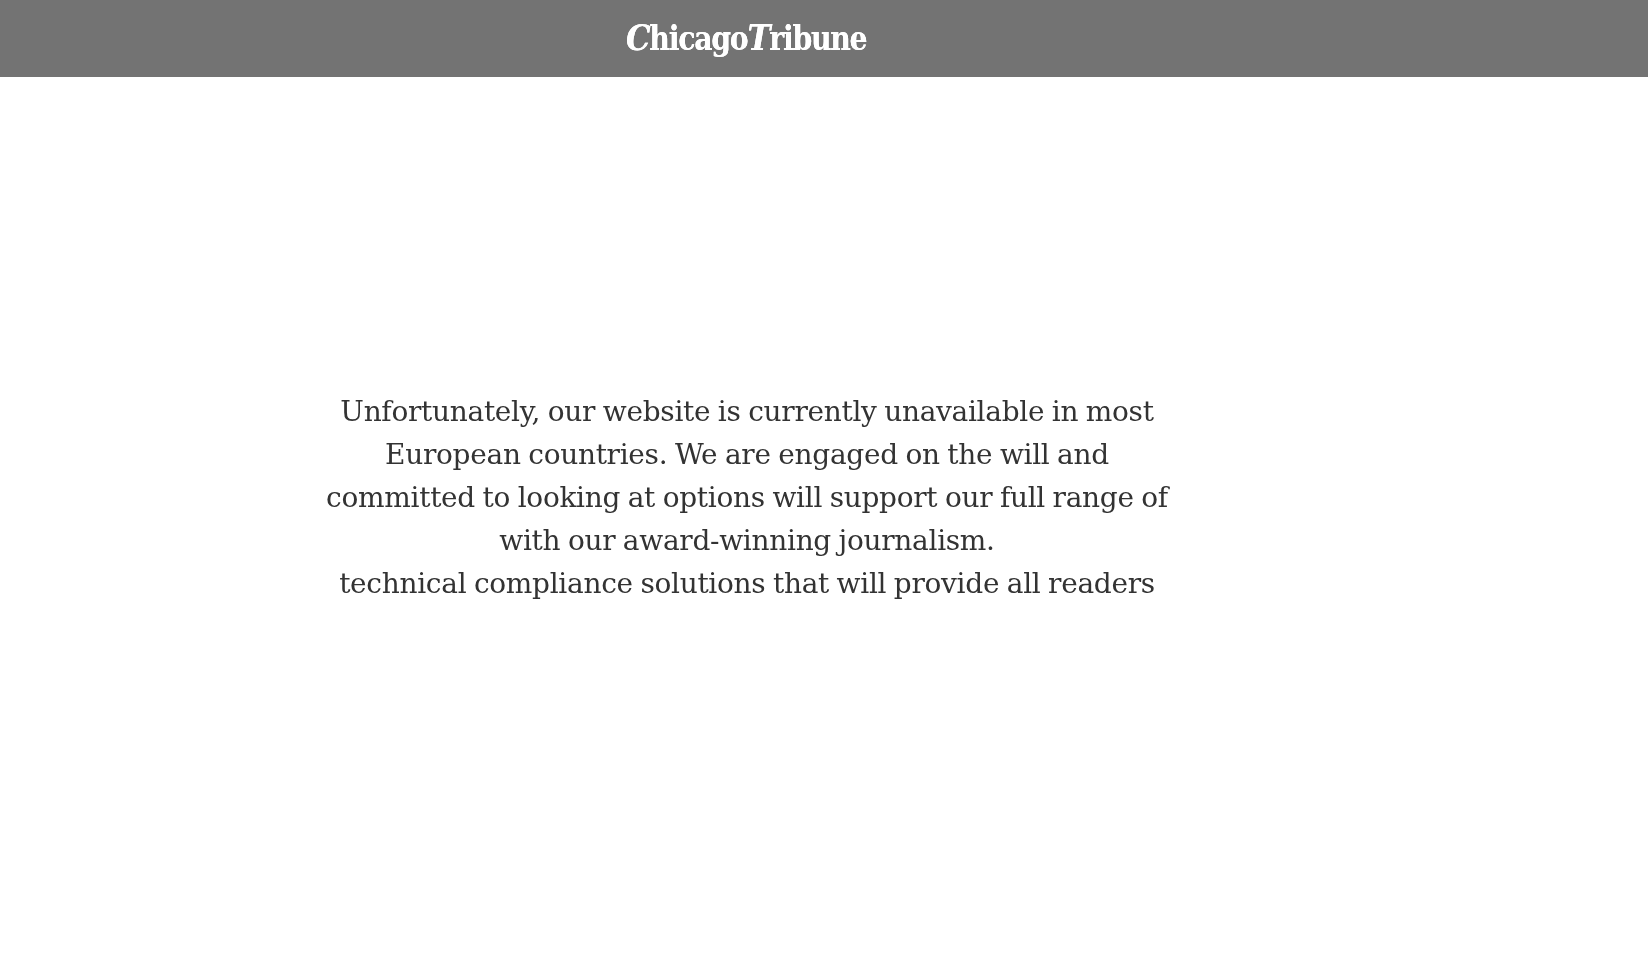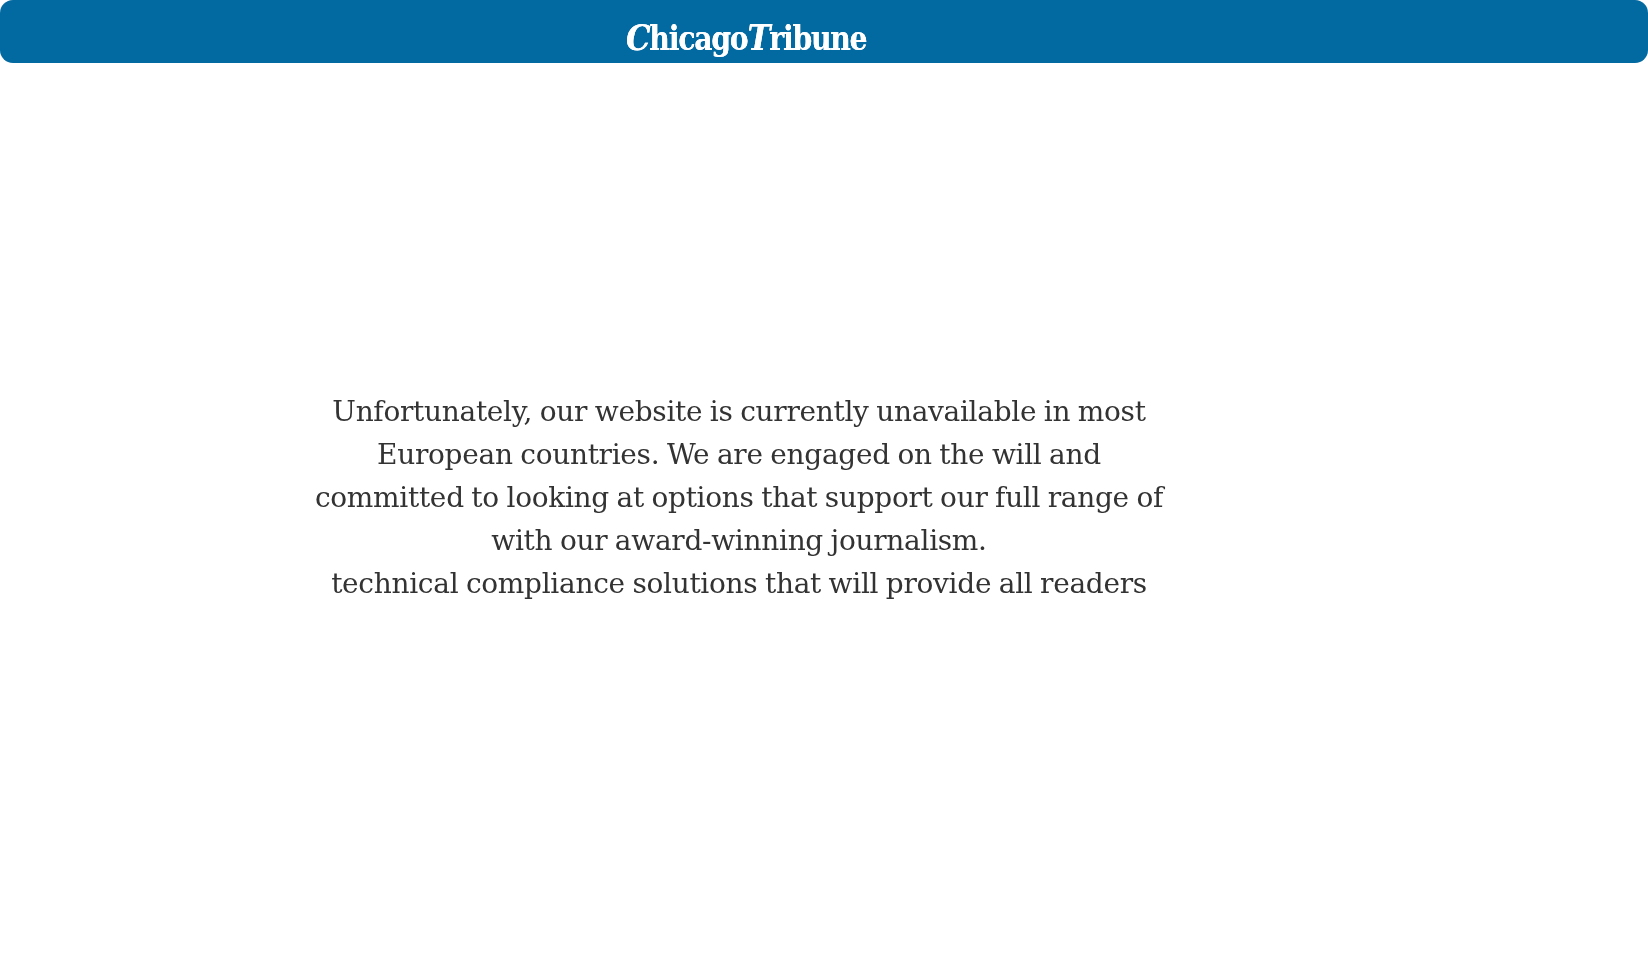--- a/index.html
+++ b/index.html
@@ -8,23 +8,22 @@
       width: 1648px;
       height: 978px;
       background: #ffffff;
       overflow: hidden;
     }
     .header {
       position: absolute;
       left: 0;
       top: 0;
       width: 1648px;
-      height: 63px;
-      background: #0369a1;
-      border-radius: 13px;
+      height: 77px;
+      background: #737373;
     }
     .logo {
       position: absolute;
       left: 626px;
       top: 14px;
       width: 226px;
       height: 46px;
       color: #ffffff;
       font-family: "DejaVu Serif", "Liberation Serif", serif;
       font-weight: bold;
@@ -35,21 +34,21 @@
       transform: scaleX(0.86);
       transform-origin: left center;
       text-shadow: 0 0 0.5px #ffffff;
     }
     .logo .cap {
       font-style: italic;
       font-size: 36px;
     }
     .message {
       position: absolute;
-      left: 292px;
+      left: 300px;
       top: 390px;
       width: 894px;
       margin: 0;
       color: #333333;
       font-family: "DejaVu Serif", "Liberation Serif", serif;
       font-size: 28px;
       line-height: 43px;
       text-align: center;
       letter-spacing: -0.3px;
       word-spacing: -1px;
@@ -62,17 +61,17 @@
 <header class="header">
   <div class="logo" aria-label="Chicago Tribune">
     <span class="cap">C</span><span>hicago</span><span class="cap">T</span><span>ribune</span>
   </div>
 </header>
 
 <main>
   <p class="message">
     <span class="line">Unfortunately, our website is currently unavailable in most</span>
     <span class="line">European countries. We are engaged on the will and</span>
-    <span class="line">committed to looking at options that support our full range of</span>
+    <span class="line">committed to looking at options will support our full range of</span>
     <span class="line">with our award-winning journalism.</span>
     <span class="line">technical compliance solutions that will provide all readers</span>
   </p>
 </main>
 
 </body></html>

